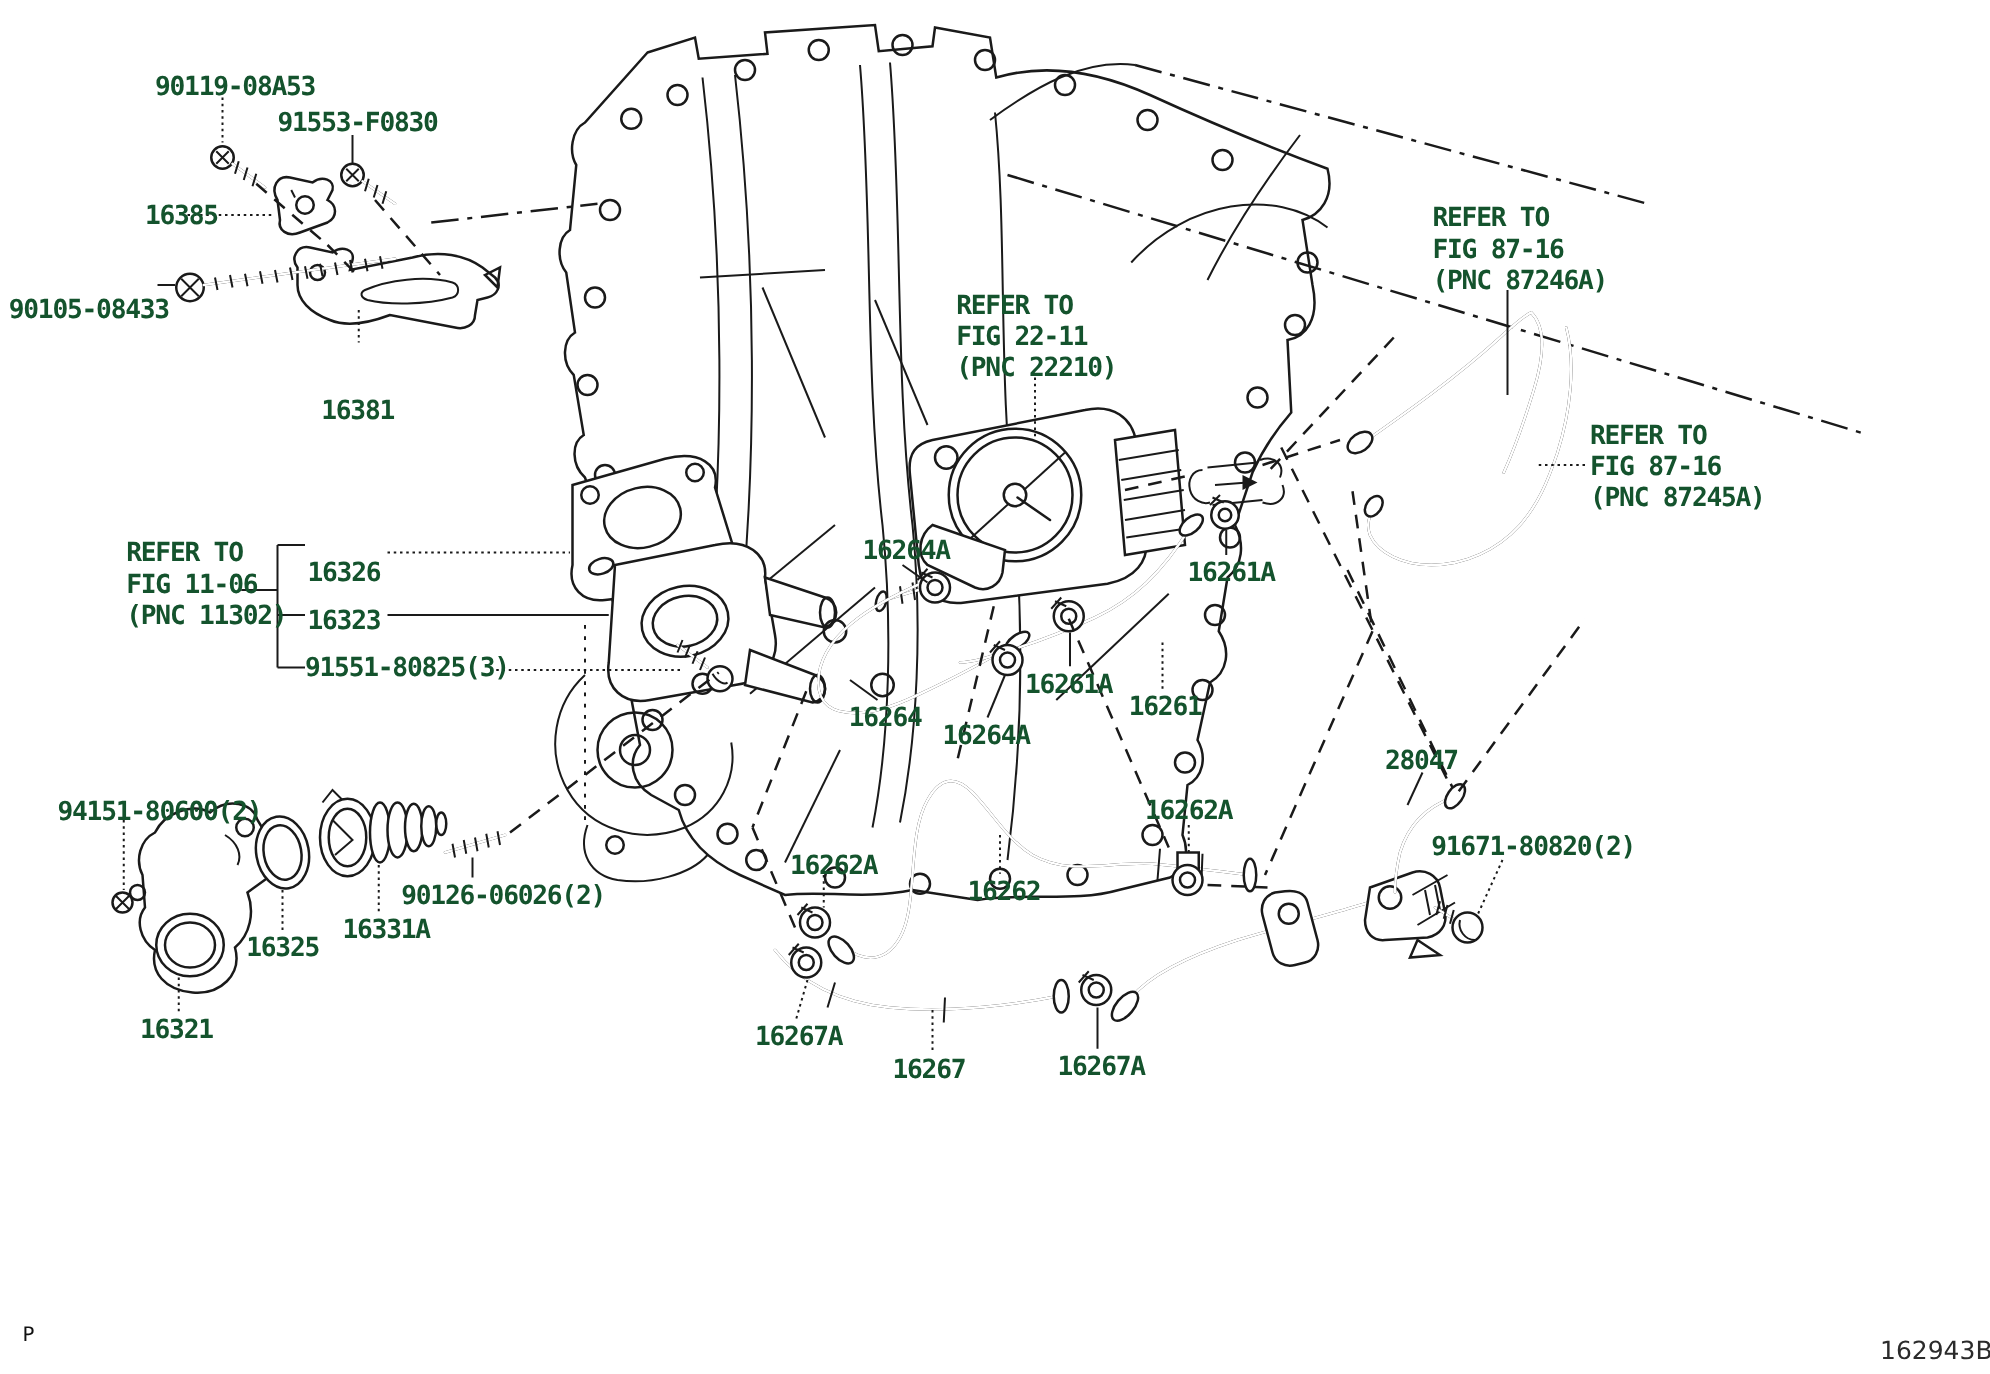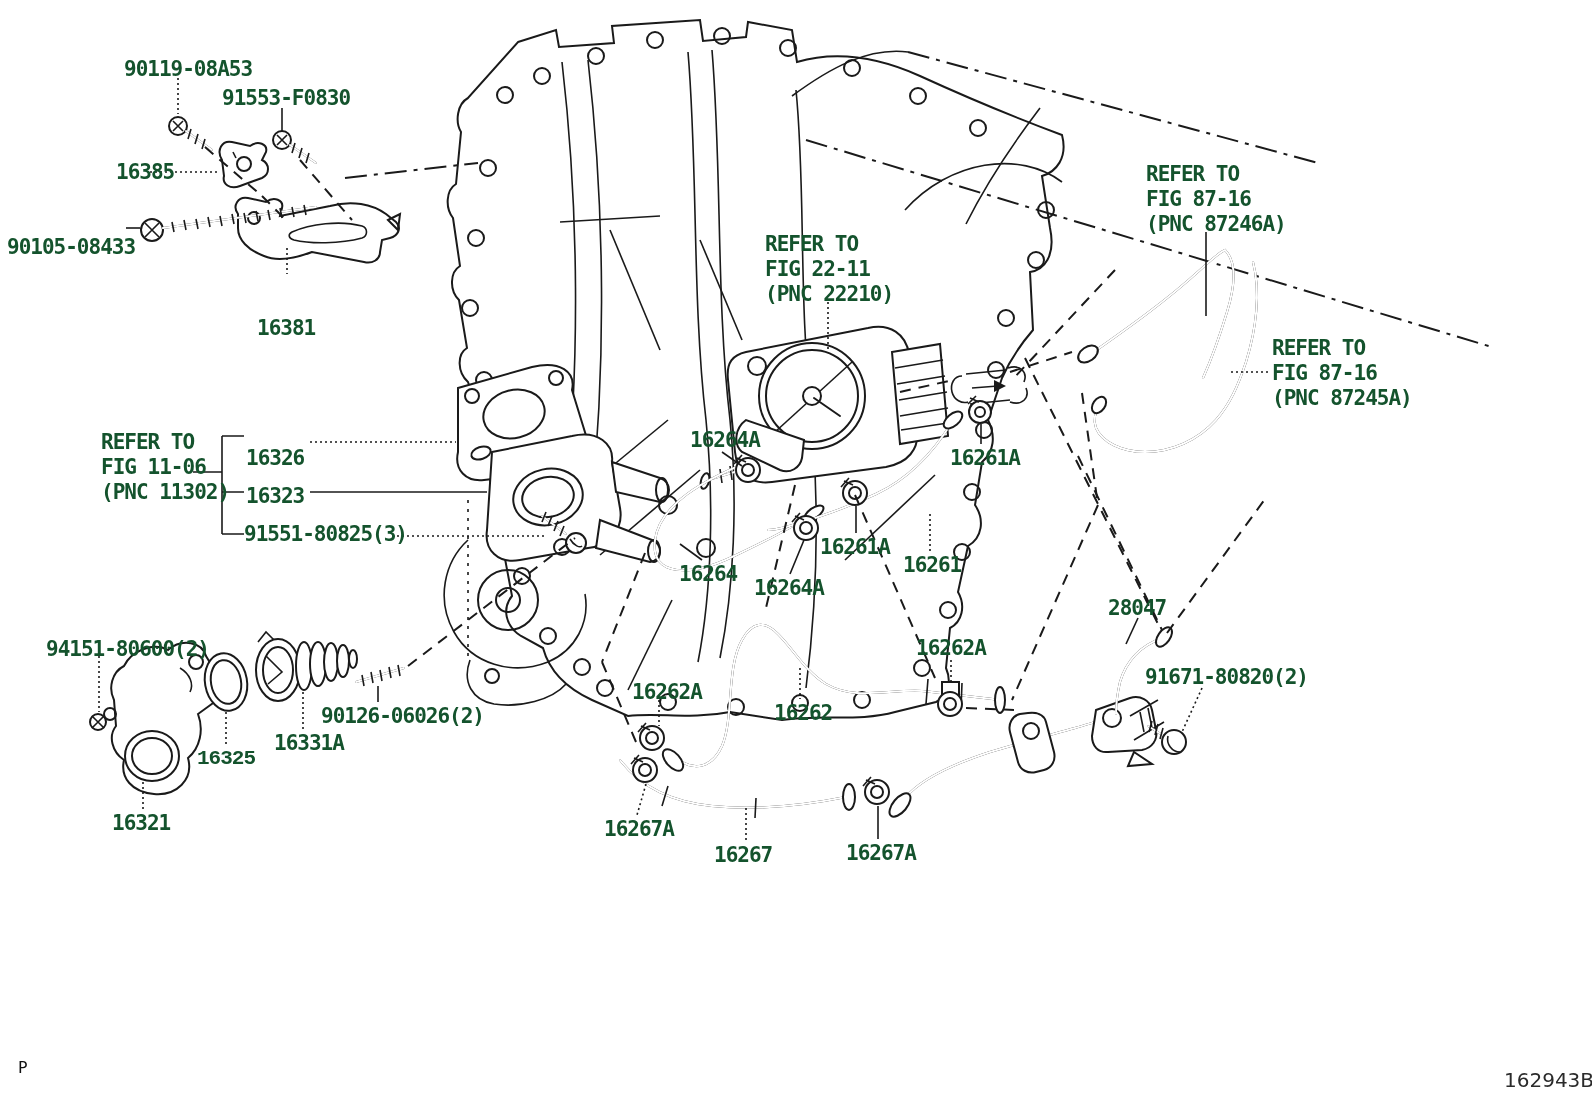--- a/index.html
+++ b/index.html
@@ -427,21 +427,21 @@
       <div class="part-label" style="left: 754px; top: 576px;">16264A</div>
       <div class="part-label" style="left: 1108px; top: 596px;">28047</div>
       <div class="part-label" style="left: 916px; top: 636px;">16262A</div>
       <div class="part-label" style="left: 1145px; top: 665px;">91671-80820(2)</div>
       <div class="part-label" style="left: 632px; top: 680px;">16262A</div>
       <div class="part-label" style="left: 774px; top: 701px;">16262</div>
       <div class="part-label" style="left: 604px; top: 817px;">16267A</div>
       <div class="part-label" style="left: 714px; top: 843px;">16267</div>
       <div class="part-label" style="left: 846px; top: 841px;">16267A</div>
       <div class="part-label" style="left: 46px; top: 637px;">94151-80600(2)</div>
-      <div class="part-label" style="left: 197px; top: 746px; font-family: Liberation Mono, monospace;">16325</div>
+      <div class="part-label" style="left: 197px; top: 746px;">16325</div>
       <div class="part-label" style="left: 274px; top: 731px;">16331A</div>
       <div class="part-label" style="left: 321px; top: 704px;">90126-06026(2)</div>
       <div class="part-label" style="left: 112px; top: 811px;">16321</div>
     </div>
 
   <div id="footer-left" class="footer-note">P</div>
   <div id="footer-right" class="footer-note">162943B</div>
 </div>
 
 </body></html>

